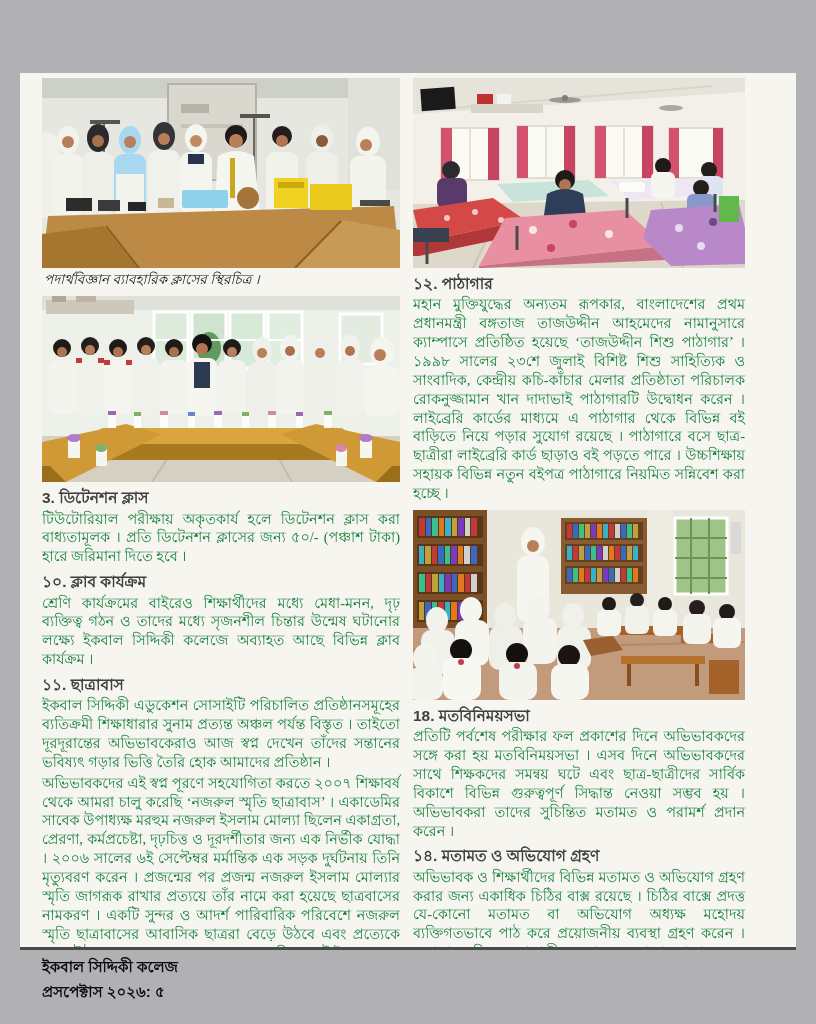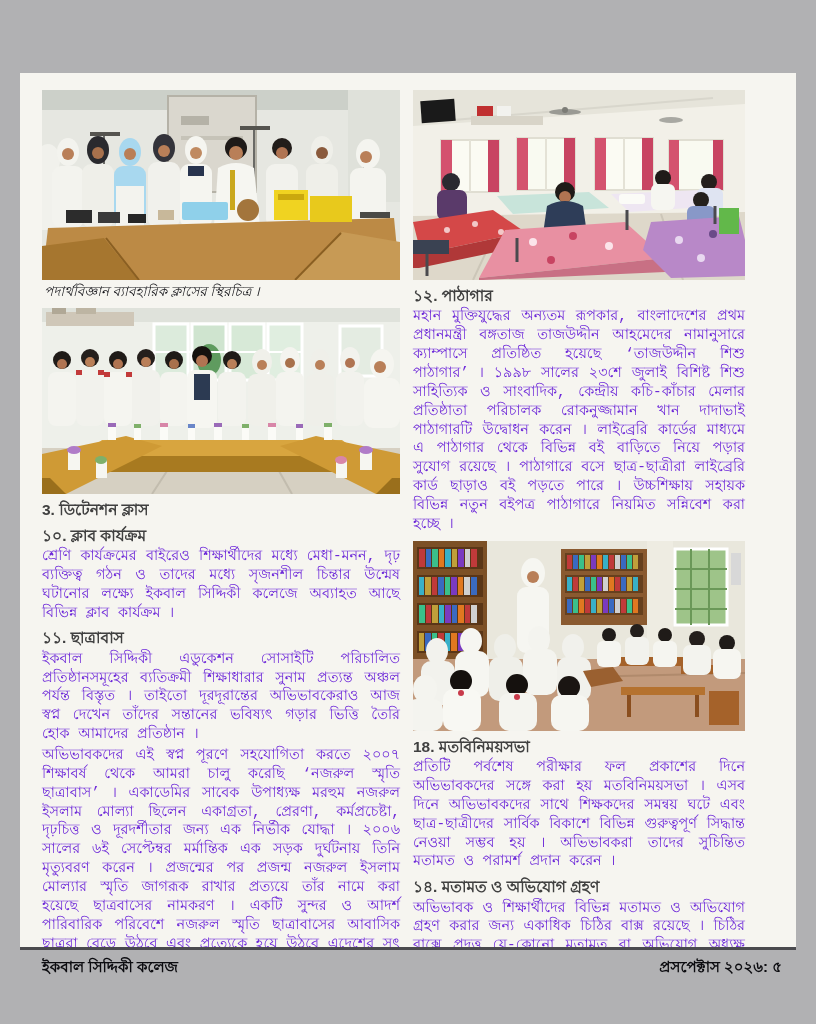--- a/index.html
+++ b/index.html
@@ -25,33 +25,34 @@
     font-size:13.5px;line-height:1.2;
     color:#15151a;
     margin:4px 0 8px 2px;
   }
   h3.sec{
     font-size:15.5px;font-weight:bold;color:#404040;
     margin:6px 0 2px 0;line-height:1.25;
     font-family:"Liberation Sans","DejaVu Sans",sans-serif;
   }
   p.body{
-    font-size:14.4px;line-height:1.31;color:#6d28d9;
-    text-align:justify;margin:0 0 2px 0;font-family:Liberation Mono, monospace;
-  }
-  .pad-top{padding-top:17px;}
+    font-size:14.4px;line-height:1.31;color:#15803d;
+    text-align:justify;margin:0 0 2px 0;
+  }
+  .pad-top{padding-top:5px;}
   .footer-rule{
     position:absolute;left:20px;top:947px;width:776px;height:3px;
     background:#4a4a4e;
   }
   .footer{
     position:absolute;left:42px;top:955px;width:740px;
-    display:flex;justify-content:space-between;
+    display:flex;justify-content:flex-start;
     font-weight:bold;font-size:15px;color:#0c0c10;
     font-family:"Liberation Sans","DejaVu Sans",sans-serif;
+    flex-direction:column;
   }
 </style>
 </head>
 <body>
 
 <div class="paper">
 
   <div class="col col-left pad-top">
 
     <figure>
@@ -223,20 +224,21 @@
             <ellipse cx="59" cy="152" rx="6" ry="4" fill="#7fb06a"></ellipse>
           <rect x="318" y="142" width="12" height="20" fill="#f6f6f1"></rect>
             <ellipse cx="324" cy="142" rx="7" ry="4" fill="#b07cc8"></ellipse>
           <rect x="294" y="152" width="11" height="18" fill="#f6f6f1"></rect>
             <ellipse cx="299" cy="152" rx="6" ry="4" fill="#d886a8"></ellipse>
         </g>
       </svg>
     </figure>
 
     <h3 class="sec">3. ডিটেনশন ক্লাস</h3>
+    <p class="body">টিউটোরিয়াল পরীক্ষায় অকৃতকার্য হলে ডিটেনশন ক্লাস করা বাধ্যতামূলক । প্রতি ডিটেনশন ক্লাসের জন্য ৫০/- (পঞ্চাশ টাকা) হারে জরিমানা দিতে হবে ।</p>
 
     <h3 class="sec">১০. ক্লাব কার্যক্রম</h3>
     <p class="body">শ্রেণি কার্যক্রমের বাইরেও শিক্ষার্থীদের মধ্যে মেধা-মনন, দৃঢ় ব্যক্তিত্ব গঠন ও তাদের মধ্যে সৃজনশীল চিন্তার উন্মেষ ঘটানোর লক্ষ্যে ইকবাল সিদ্দিকী কলেজে অব্যাহত আছে বিভিন্ন ক্লাব কার্যক্রম ।</p>
 
     <h3 class="sec">১১. ছাত্রাবাস</h3>
     <p class="body">ইকবাল সিদ্দিকী এডুকেশন সোসাইটি পরিচালিত প্রতিষ্ঠানসমূহের ব্যতিক্রমী শিক্ষাধারার সুনাম প্রত্যন্ত অঞ্চল পর্যন্ত বিস্তৃত । তাইতো দূরদূরান্তের অভিভাবকেরাও আজ স্বপ্ন দেখেন তাঁদের সন্তানের ভবিষ্যৎ গড়ার ভিত্তি তৈরি হোক আমাদের প্রতিষ্ঠান ।</p>
     <p class="body">অভিভাবকদের এই স্বপ্ন পূরণে সহযোগিতা করতে ২০০৭ শিক্ষাবর্ষ থেকে আমরা চালু করেছি ‘নজরুল স্মৃতি ছাত্রাবাস’ । একাডেমির সাবেক উপাধ্যক্ষ মরহুম নজরুল ইসলাম মোল্যা ছিলেন একাগ্রতা, প্রেরণা, কর্মপ্রচেষ্টা, দৃঢ়চিত্ত ও দূরদর্শীতার জন্য এক নির্ভীক যোদ্ধা । ২০০৬ সালের ৬ই সেপ্টেম্বর মর্মান্তিক এক সড়ক দুর্ঘটনায় তিনি মৃত্যুবরণ করেন । প্রজন্মের পর প্রজন্ম নজরুল ইসলাম মোল্যার স্মৃতি জাগরূক রাখার প্রত্যয়ে তাঁর নামে করা হয়েছে ছাত্রবাসের নামকরণ । একটি সুন্দর ও আদর্শ পারিবারিক পরিবেশে নজরুল স্মৃতি ছাত্রাবাসের আবাসিক ছাত্ররা বেড়ে উঠবে এবং প্রত্যেকে হয়ে উঠবে এদেশের সৎ ও যোগ্য নাগরিক, এটাই আমাদের প্রত্যাশা ।</p>
   </div>
 
   <div class="col col-right pad-top">

